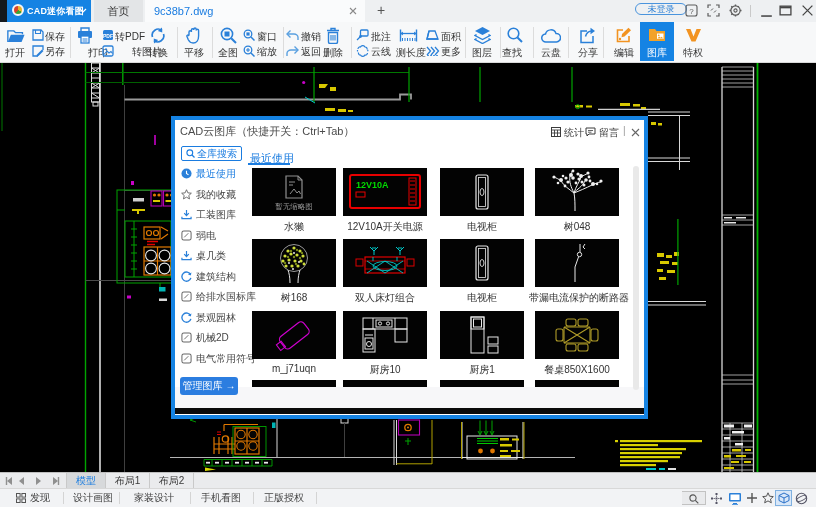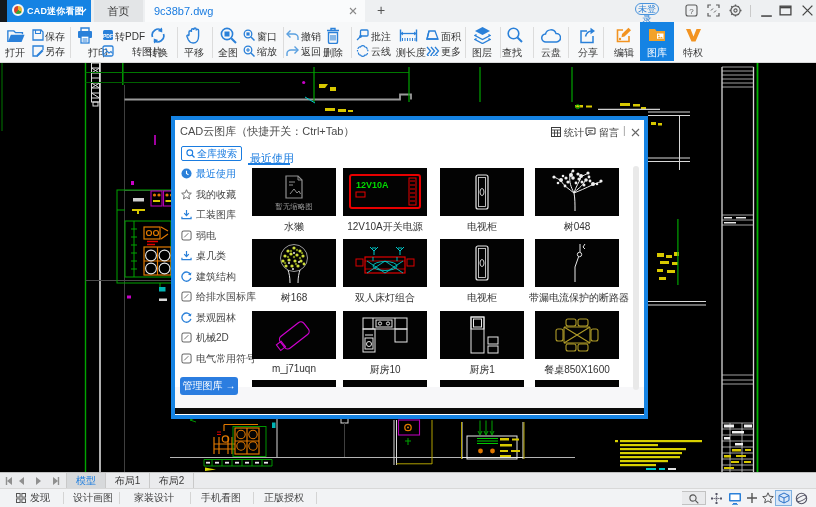--- a/index.html
+++ b/index.html
@@ -8,21 +8,21 @@
 
 
 #titlebar { position:absolute; left:0; top:0; width:816px; height:22px; background:#eef0f2; }
 #tb-dark { position:absolute; left:0; top:0; width:7px; height:22px; background:#14181d; }
 #tb-logo { position:absolute; left:7px; top:0; width:84px; height:22px; background:#1583e3; color:#fff; font-size:9px; font-weight:bold; line-height:22px; white-space:nowrap; letter-spacing:0.2px; overflow:hidden; }
 #tb-home { position:absolute; left:94px; top:0; width:49px; height:22px; background:#e3e5e7; color:#3a3a3a; font-size:11px; line-height:22px; text-align:center; }
 #tb-active { position:absolute; left:145px; top:0; width:220px; height:22px; background:#fafbfc; font-size:11px; line-height:22px; }
 #tb-active .name { color:#1a7ce0; padding-left:9px; }
 #tb-active .x { position:absolute; right:8px; top:0; color:#8a8a8a; font-size:11px; }
 #tb-plus { position:absolute; left:372px; top:0; width:18px; height:22px; color:#555; font-size:14px; line-height:21px; text-align:center; }
-.pill { position:absolute; left:635px; top:3px; width:24px; height:12px; border:1px solid #4a94dd; border-radius:7px; color:#2f82d6; font-size:9px; line-height:10px; text-align:center; }
+.pill { position:absolute; left:635px; top:3px; width:52px; height:12px; border:1px solid #4a94dd; border-radius:7px; color:#2f82d6; font-size:9px; line-height:10px; text-align:center; }
 .tbico { position:absolute; top:4px; width:13px; height:13px; }
 
 
 #toolbar { position:absolute; left:0; top:22px; width:816px; height:41px; background:#f7f8f9; border-bottom:1px solid #d9d9d9; }
 .tsep { position:absolute; top:5px; height:31px; width:1px; background:#dcdcdc; }
 .tlabel { position:absolute; font-size:10px; color:#333; white-space:nowrap; }
 .tico { position:absolute; }
 
 
 #draw { position:absolute; left:0; top:63px; width:816px; height:409px; background:#000; }

